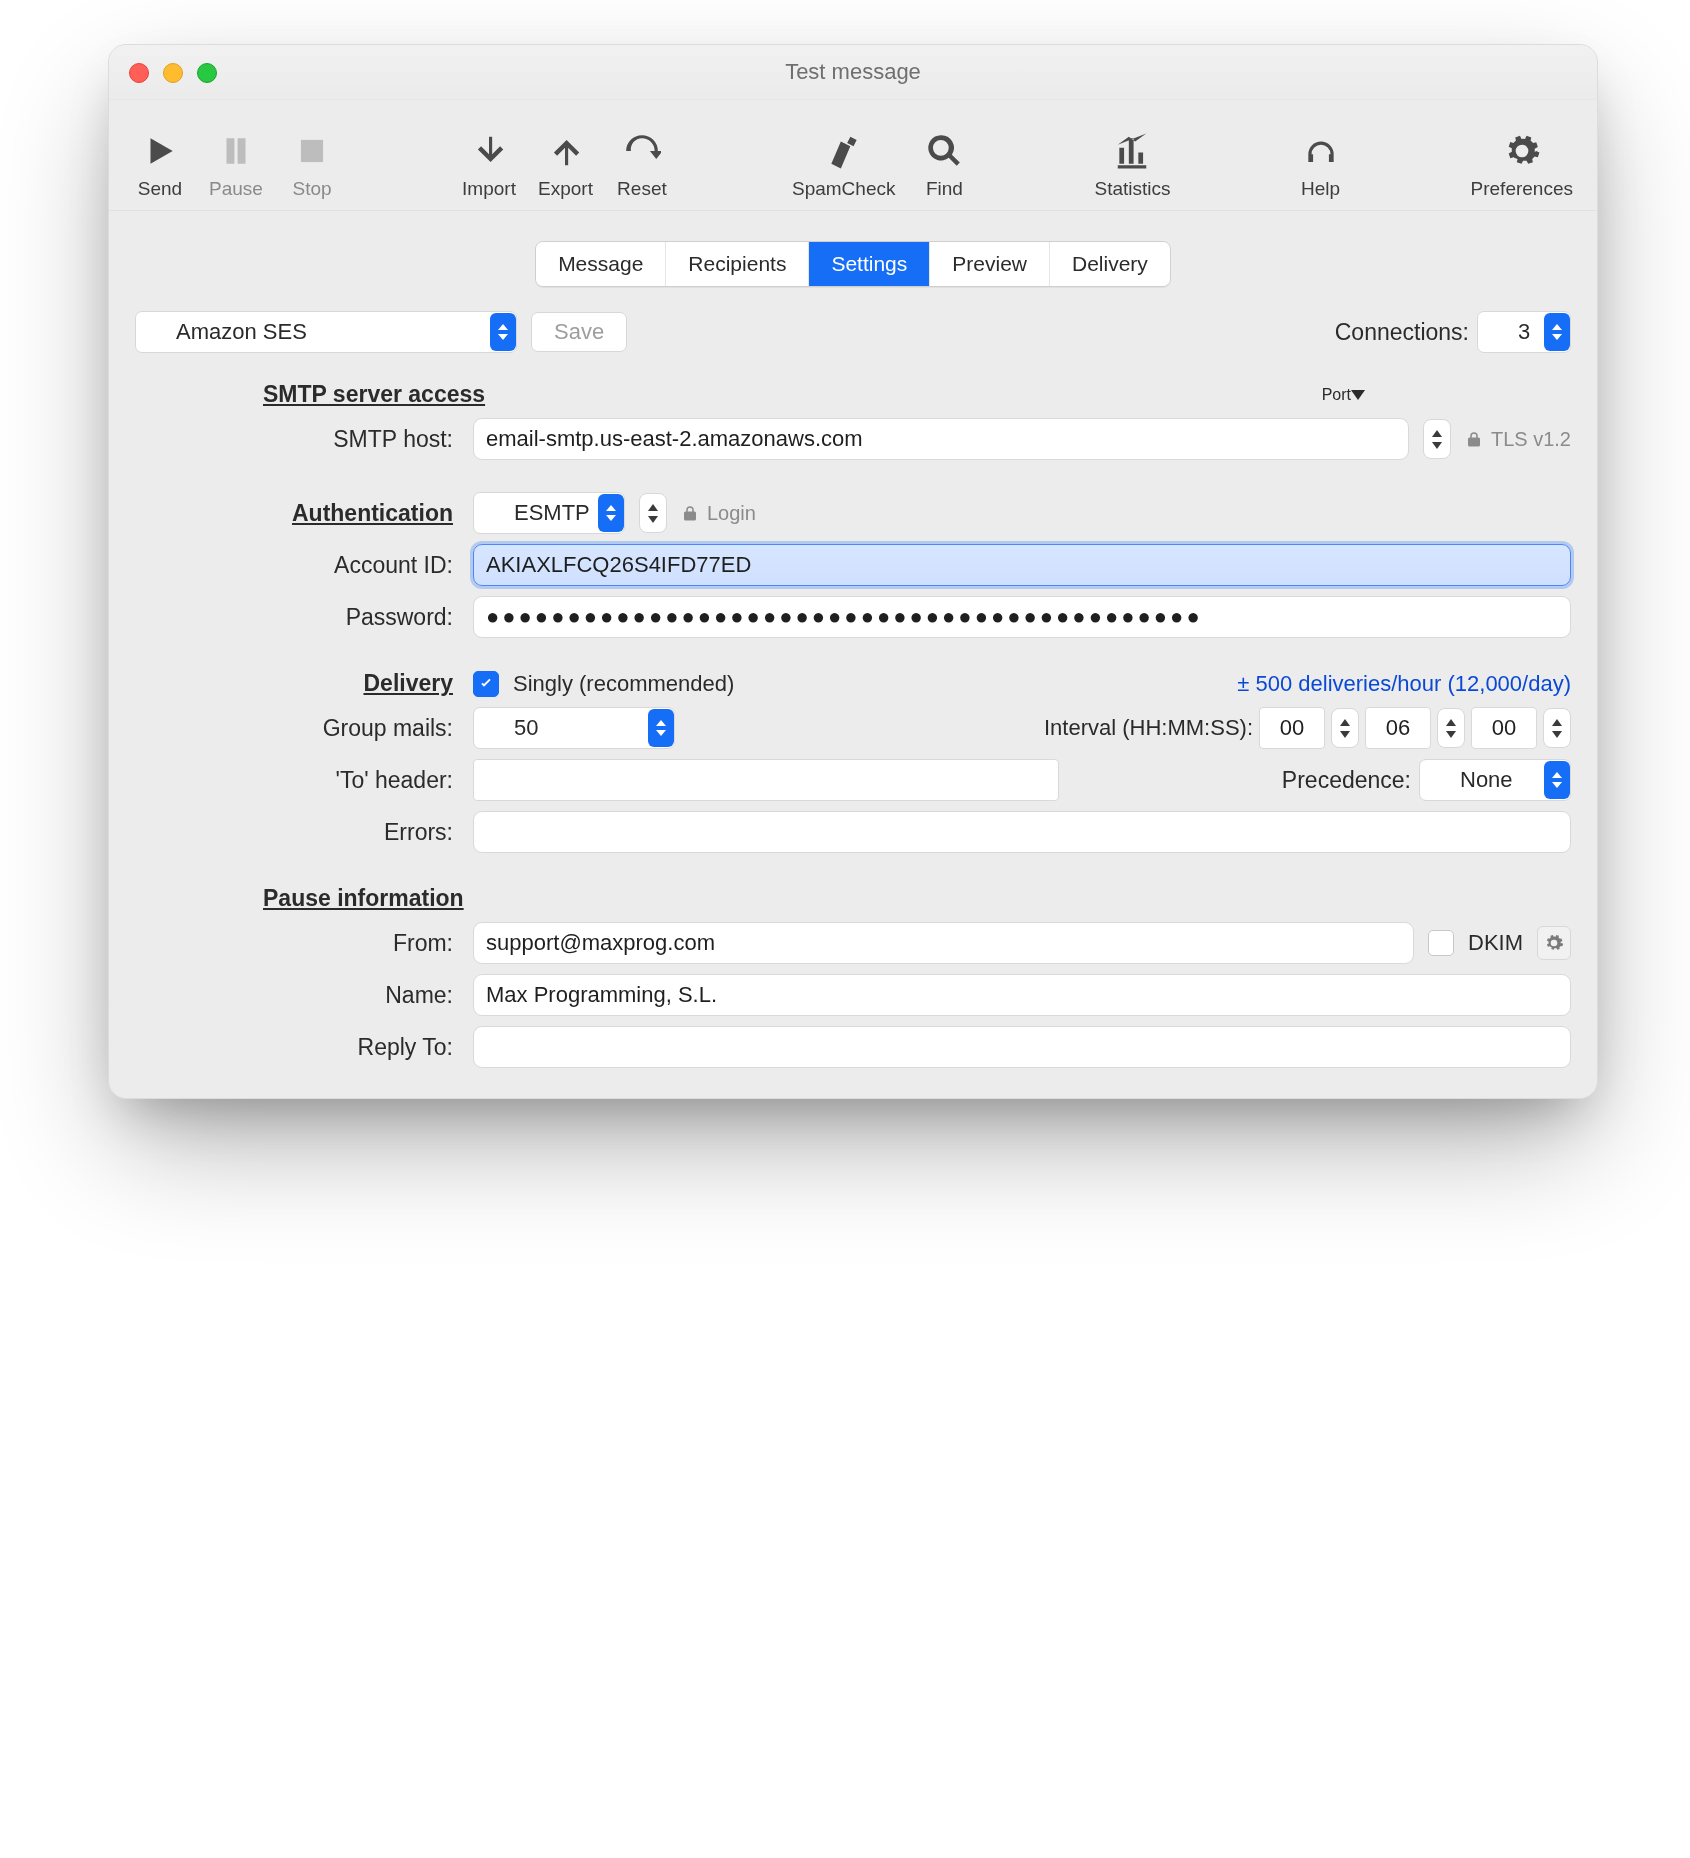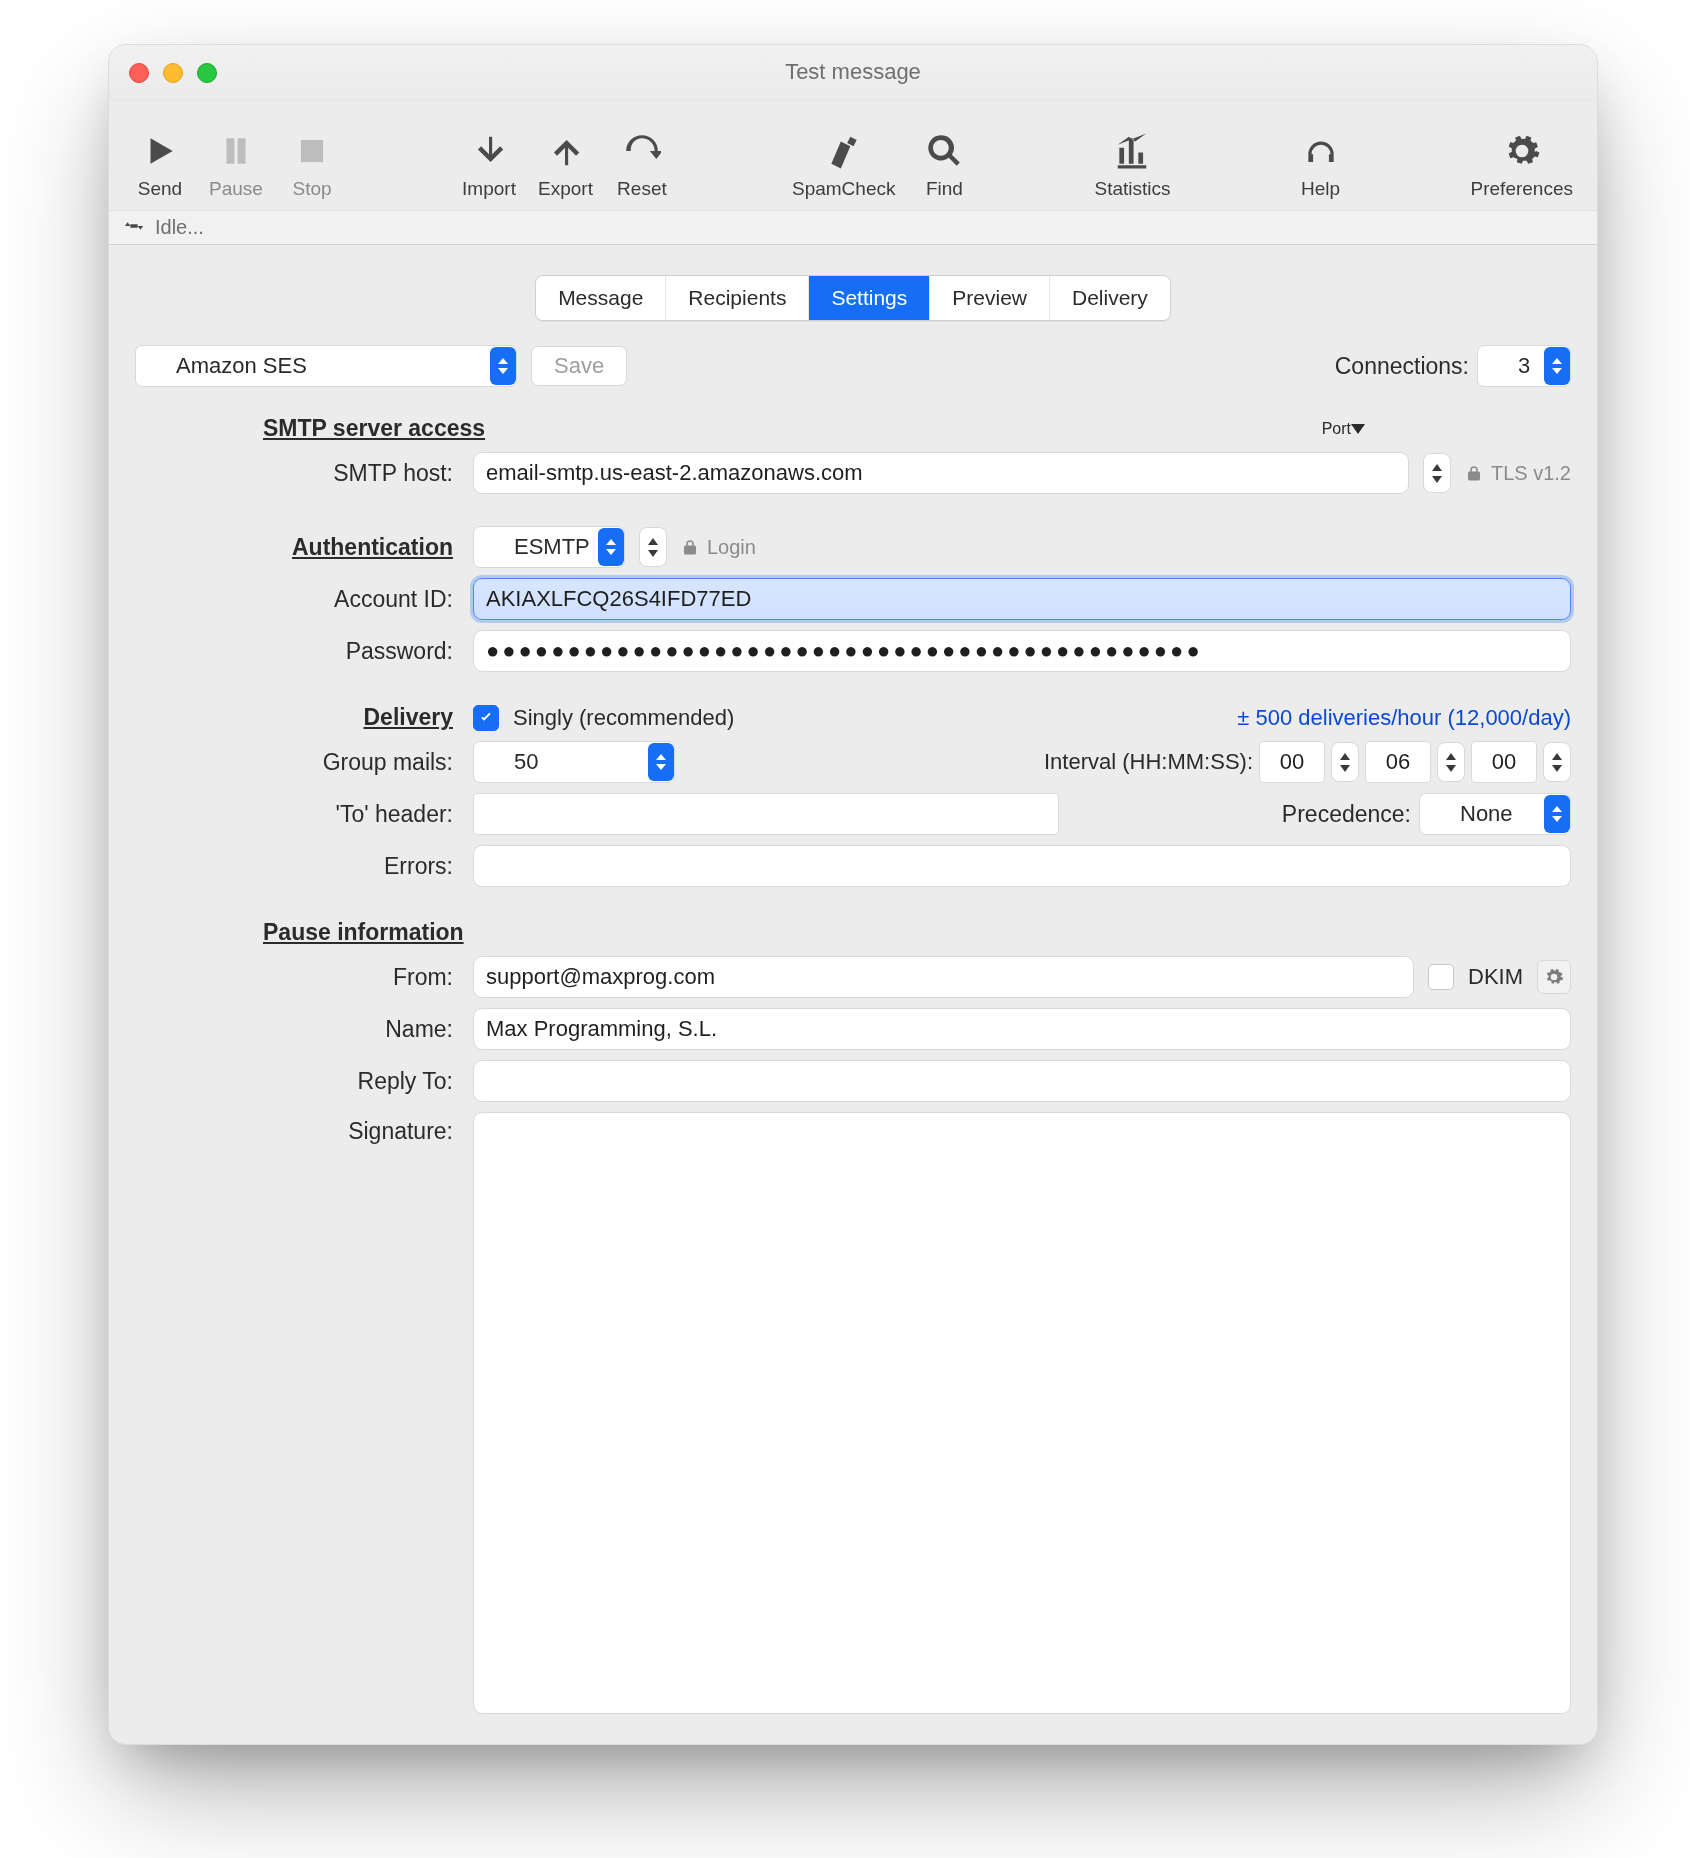--- a/index.html
+++ b/index.html
@@ -275,28 +275,20 @@
         <span class="ticon">
             <svg viewBox="0 0 24 24">
               <path class="ig" d="M12 8a4 4 0 100 8 4 4 0 000-8zm9 4l2 1-1 3-2-.5a9 9 0 01-1.6 1.6l.5 2-3 1-1-2a9 9 0 01-2.2 0l-1 2-3-1 .5-2A9 9 0 016.6 16L4.6 16.5l-1-3 2-1a9 9 0 010-2.2l-2-1 1-3L6.6 7A9 9 0 018.2 5.4L7.7 3.4l3-1 1 2a9 9 0 012.2 0l1-2 3 1-.5 2A9 9 0 0119 7l2-.5 1 3-2 1a9 9 0 010 2.2z"></path>
             </svg>
           </span>
         <span class="tlbl">Preferences</span>
       </div>
     </div>
   </div>
 
-  <div class="statusbar">
-    <span class="sicon">
-      <svg viewBox="0 0 24 16">
-          <path d="M2 8h6l-3-4zM22 8h-6l3 4zM8 6h8v4H8z" fill="#4a4a4a"></path>
-        </svg>
-    </span>
-    <span class="stext">Idle...</span>
-  </div>
 
   <div class="tabsrow">
     <div class="tabs">
       <div class="tab">Message</div>
       <div class="tab">Recipients</div>
       <div class="tab active">Settings</div>
       <div class="tab">Preview</div>
       <div class="tab">Delivery</div>
     </div>
   </div>
@@ -470,19 +462,15 @@
     <div class="row">
       <span class="label">Name:</span>
       <input class="field flex" value="Max Programming, S.L." style="">
     </div>
 
     <div class="row">
       <span class="label">Reply To:</span>
       <input class="field flex" style="">
     </div>
 
-    <div class="row" style="align-items:flex-start;">
-      <span class="label" style="padding-top:6px;">Signature:</span>
-      <textarea class="field flex textarea" style=""></textarea>
-    </div>
 
   </div>
 </div>
 
 </body></html>

